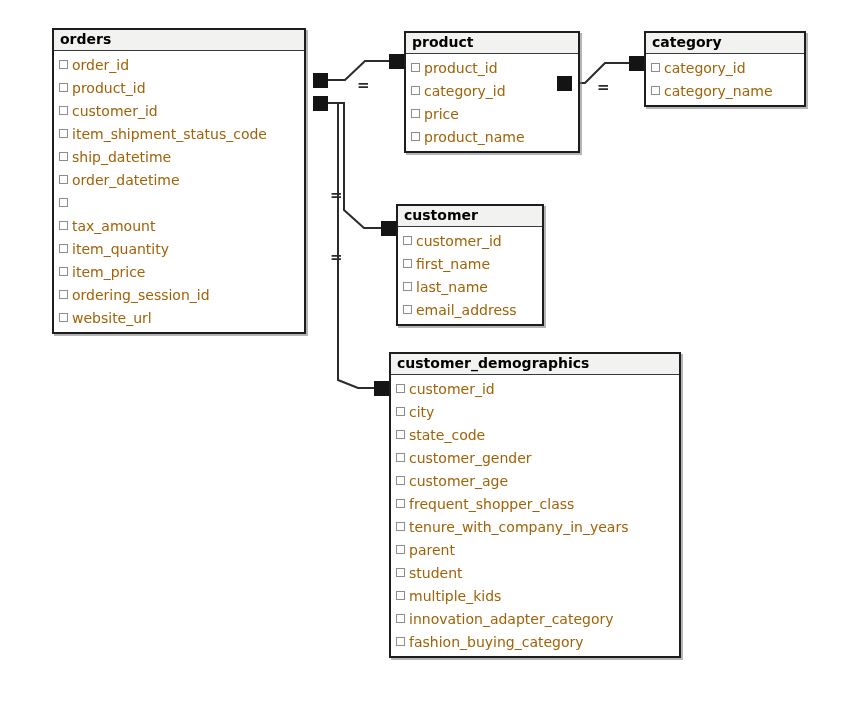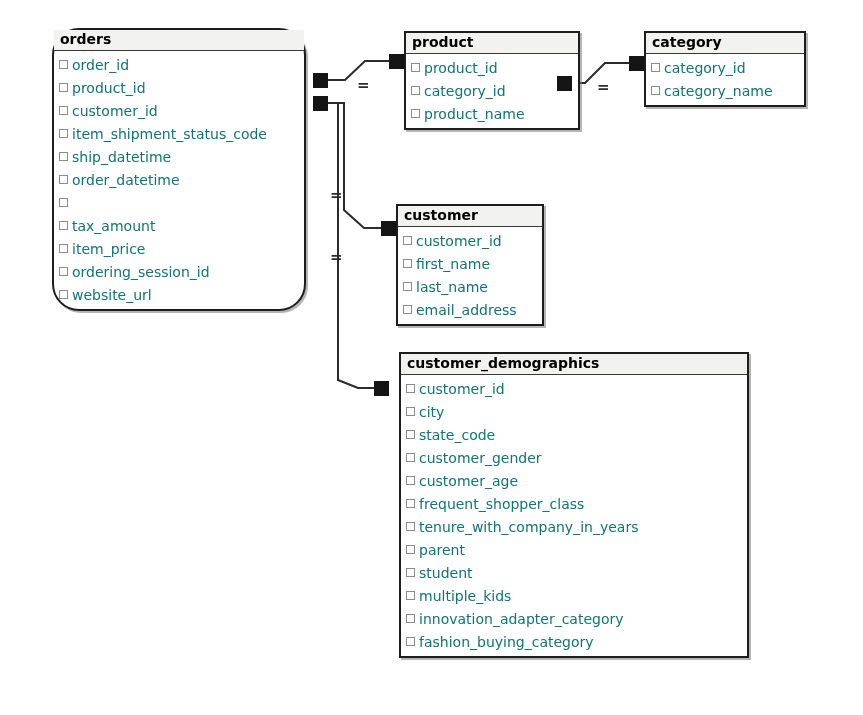--- a/index.html
+++ b/index.html
@@ -66,21 +66,21 @@
     height: 9px;
     min-width: 9px;
     border: 1px solid #8c8c8c;
     background: #ffffff;
     box-sizing: border-box;
     margin-right: 4px;
   }
   .field-name {
     font-size: 14px;
     line-height: 16px;
-    color: #0f766e;
+    color: #a16207;
     white-space: nowrap;
   }
   .rel-endpoint {
     position: absolute;
     width: 15px;
     height: 15px;
     background: #141414;
     z-index: 8;
   }
   .rel-eq {
@@ -98,21 +98,21 @@
 
 <div id="canvas">
 
   <svg id="edge-layer" viewBox="0 0 863 715" width="863" height="715" xmlns="http://www.w3.org/2000/svg">
       <path d="M 321 80 L 345 80 L 365 61 L 394 61" fill="none" stroke="#2b2b2b" stroke-width="2"></path>
       <path d="M 565 83 L 585 83 L 605 63 L 634 63" fill="none" stroke="#2b2b2b" stroke-width="2"></path>
       <path d="M 321 103 L 344 103 L 344 210 L 364 228 L 386 228" fill="none" stroke="#2b2b2b" stroke-width="2"></path>
       <path d="M 338 103 L 338 380 L 358 388 L 379 388" fill="none" stroke="#2b2b2b" stroke-width="2"></path>
     </svg>
 
-  <div class="entity" style="left:52px; top:28px; width:254px;border-radius:27px;">
+  <div class="entity" style="left:52px; top:28px; width:254px;">
     <div class="entity-header">
       <span class="entity-title">orders</span>
     </div>
     <div class="entity-fields">
       <div class="field-row">
         <span class="field-box"></span>
         <span class="field-name">order_id</span>
       </div>
       <div class="field-row">
         <span class="field-box"></span>
@@ -136,20 +136,24 @@
       </div>
       <div class="field-row">
         <span class="field-box"></span>
       </div>
       <div class="field-row">
         <span class="field-box"></span>
         <span class="field-name">tax_amount</span>
       </div>
       <div class="field-row">
         <span class="field-box"></span>
+        <span class="field-name">item_quantity</span>
+      </div>
+      <div class="field-row">
+        <span class="field-box"></span>
         <span class="field-name">item_price</span>
       </div>
       <div class="field-row">
         <span class="field-box"></span>
         <span class="field-name">ordering_session_id</span>
       </div>
       <div class="field-row">
         <span class="field-box"></span>
         <span class="field-name">website_url</span>
       </div>
@@ -164,20 +168,24 @@
       <div class="field-row">
         <span class="field-box"></span>
         <span class="field-name">product_id</span>
       </div>
       <div class="field-row">
         <span class="field-box"></span>
         <span class="field-name">category_id</span>
       </div>
       <div class="field-row">
         <span class="field-box"></span>
+        <span class="field-name">price</span>
+      </div>
+      <div class="field-row">
+        <span class="field-box"></span>
         <span class="field-name">product_name</span>
       </div>
     </div>
   </div>
 
   <div class="entity" style="left:644px; top:31px; width:162px;">
     <div class="entity-header">
       <span class="entity-title">category</span>
     </div>
     <div class="entity-fields">
@@ -209,21 +217,21 @@
         <span class="field-box"></span>
         <span class="field-name">last_name</span>
       </div>
       <div class="field-row">
         <span class="field-box"></span>
         <span class="field-name">email_address</span>
       </div>
     </div>
   </div>
 
-  <div class="entity" style="left:399px; top:352px; width:350px;">
+  <div class="entity" style="left:389px; top:352px; width:292px;">
     <div class="entity-header">
       <span class="entity-title">customer_demographics</span>
     </div>
     <div class="entity-fields">
       <div class="field-row">
         <span class="field-box"></span>
         <span class="field-name">customer_id</span>
       </div>
       <div class="field-row">
         <span class="field-box"></span>

